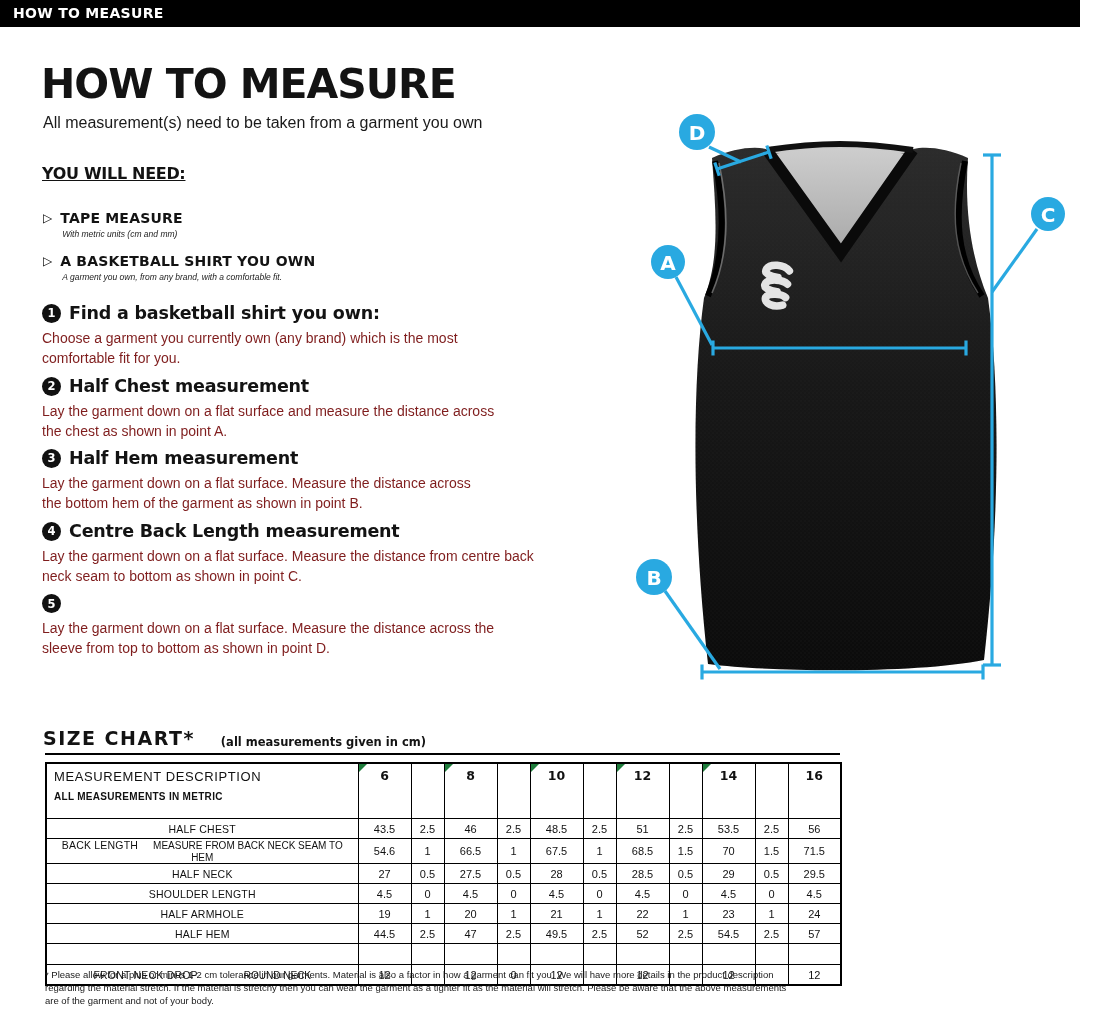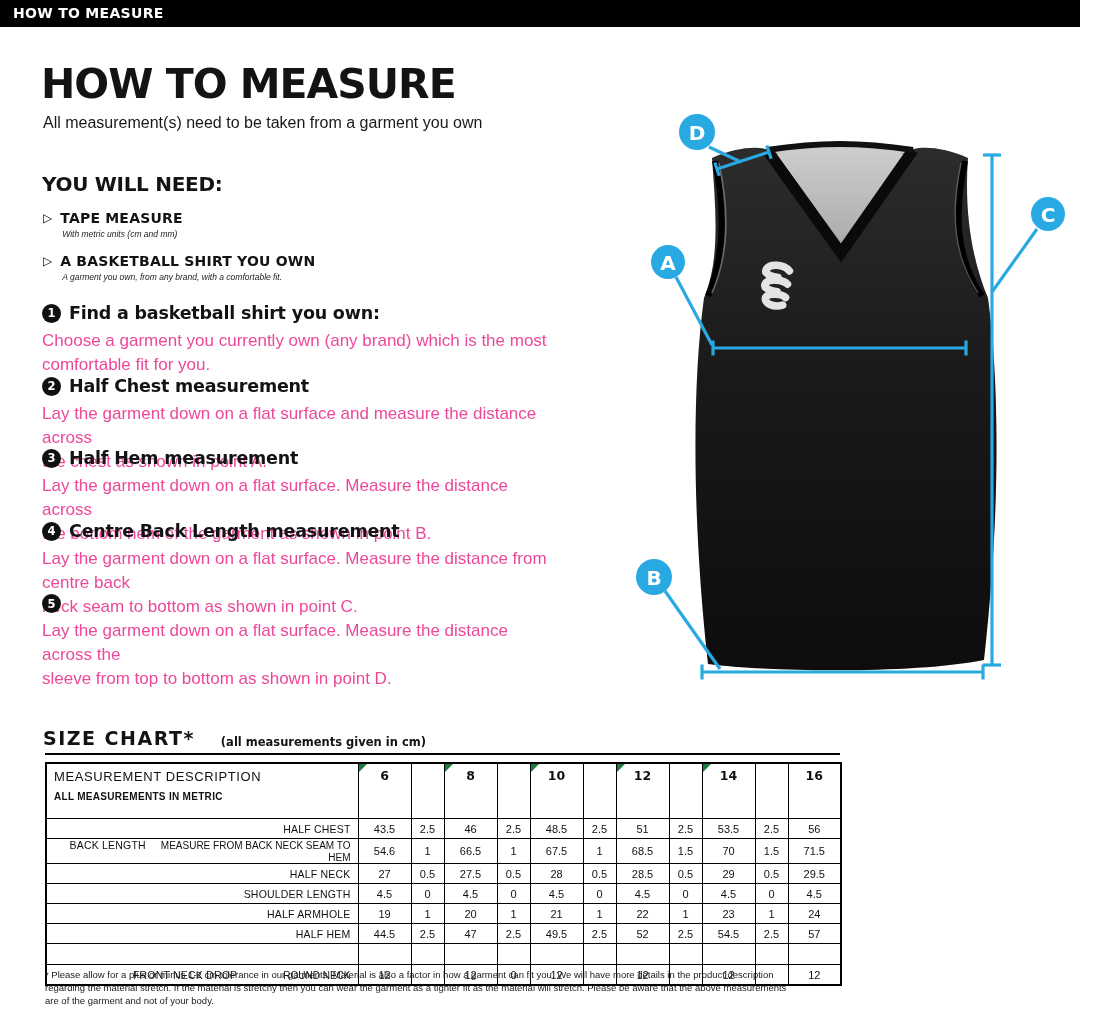--- a/index.html
+++ b/index.html
@@ -11,39 +11,39 @@
   .topbar-title{position:absolute;left:13px;top:0;line-height:27px;color:#fff;
         font-family:"DejaVu Sans",sans-serif;font-weight:bold;font-size:14px;letter-spacing:.3px;}
   .topbar-logo{position:absolute;right:23px;top:3px;width:15px;height:21px;}
 
   
   .h1{position:absolute;left:41px;top:62px;font-family:"DejaVu Sans",sans-serif;
       font-weight:bold;font-size:41px;line-height:1.1;letter-spacing:-1px;color:#131313;}
   .subtitle{position:absolute;left:43px;top:114px;font-size:16px;color:#1a1a1a;}
 
   
-  .ywn-head{position:absolute;left:42px;top:172px;font-family:"DejaVu Sans",sans-serif;
-      font-weight:bold;font-size:20px;letter-spacing:-.3px;color:#131313;}
+  .ywn-head{position:absolute;left:42px;top:164px;font-family:"DejaVu Sans",sans-serif;
+      font-weight:bold;font-size:16px;letter-spacing:-.3px;color:#131313;text-decoration:underline;}
   .need-item{position:absolute;left:43px;display:flex;align-items:flex-start;}
   .need-item.n1{top:210px;} .need-item.n2{top:253px;}
   .need-bullet{font-size:12px;line-height:17px;margin-right:8px;color:#000;}
   .need-title{font-family:"DejaVu Sans",sans-serif;font-weight:bold;font-size:14px;
       letter-spacing:.2px;color:#131313;line-height:16px;}
   .need-note{font-size:8.5px;font-style:italic;color:#222;margin-top:3px;margin-left:2px;}
 
   
   .step{position:absolute;left:42px;width:520px;}
   .step.s1{top:303px;} .step.s2{top:376px;} .step.s3{top:448px;} .step.s4{top:521px;} .step.s5{top:594px;}
   .step-head{display:flex;align-items:center;gap:8px;}
   .step-num{width:19px;height:19px;border-radius:50%;background:#111;color:#fff;flex:0 0 19px;
       display:inline-flex;align-items:center;justify-content:center;
       font-family:"DejaVu Sans",sans-serif;font-weight:bold;font-size:11.5px;}
   .step-title{font-family:"DejaVu Sans",sans-serif;font-weight:bold;font-size:17.5px;
       letter-spacing:-.2px;color:#131313;}
-  .step-desc{margin:6px 0 0 0;font-size:17px;line-height:1.42;color:#ec4899;white-space:pre-line;}
+  .step-desc{margin:6px 0 0 0;font-size:14px;line-height:1.42;color:#7f1d1d;white-space:pre-line;}
 
   
   .jersey{position:absolute;left:620px;top:100px;width:480px;height:600px;}
 
   
   .sc-head{position:absolute;left:43px;top:727px;display:flex;align-items:flex-end;}
   .sc-title{font-family:"DejaVu Sans",sans-serif;font-weight:bold;font-size:19px;
       letter-spacing:1.5px;color:#131313;}
   .sc-sub{font-family:"DejaVu Sans",sans-serif;font-weight:bold;font-size:11.5px;
       margin-left:26px;color:#131313;}
@@ -56,21 +56,21 @@
   th.desc{text-align:left;padding:5px 7px;}
   .h1t{font-size:13px;font-weight:400;letter-spacing:.6px;color:#111;}
   .h2t{font-size:10px;font-weight:bold;letter-spacing:.3px;margin-top:7px;color:#111;
        font-family:Liberation Sans, sans-serif;}
   th.val{position:relative;font-family:"DejaVu Sans",sans-serif;font-weight:bold;
        font-size:12.5px;padding-top:4px;color:#111;}
   th.gmark::before{content:"";position:absolute;top:0;left:0;width:0;height:0;
        border-top:8px solid #1e7c3b;border-right:8px solid transparent;}
   table.sc tbody td{height:17px;font-size:11px;color:#111;}
   table.sc tbody tr.emptyrow td{height:18px;}
-  td.desc{text-align:right;padding:0 7px;position:relative;}
+  td.desc{text-align:center;padding:0 7px;position:relative;}
   td.desc .lab{font-size:10.5px;letter-spacing:.2px;}
   td.desc .sublab{font-size:10px;margin-left:15px;}
   tr.emptyrow + tr td.desc .sublab{margin-left:46px;}
   td.val,td.tol{text-align:center;}
 
   .footnote{position:absolute;left:45px;top:958px;width:820px;font-size:9.5px;
       line-height:1.4;color:#1a1a1a;white-space:pre-line;}
 </style>
 </head>
 <body>

